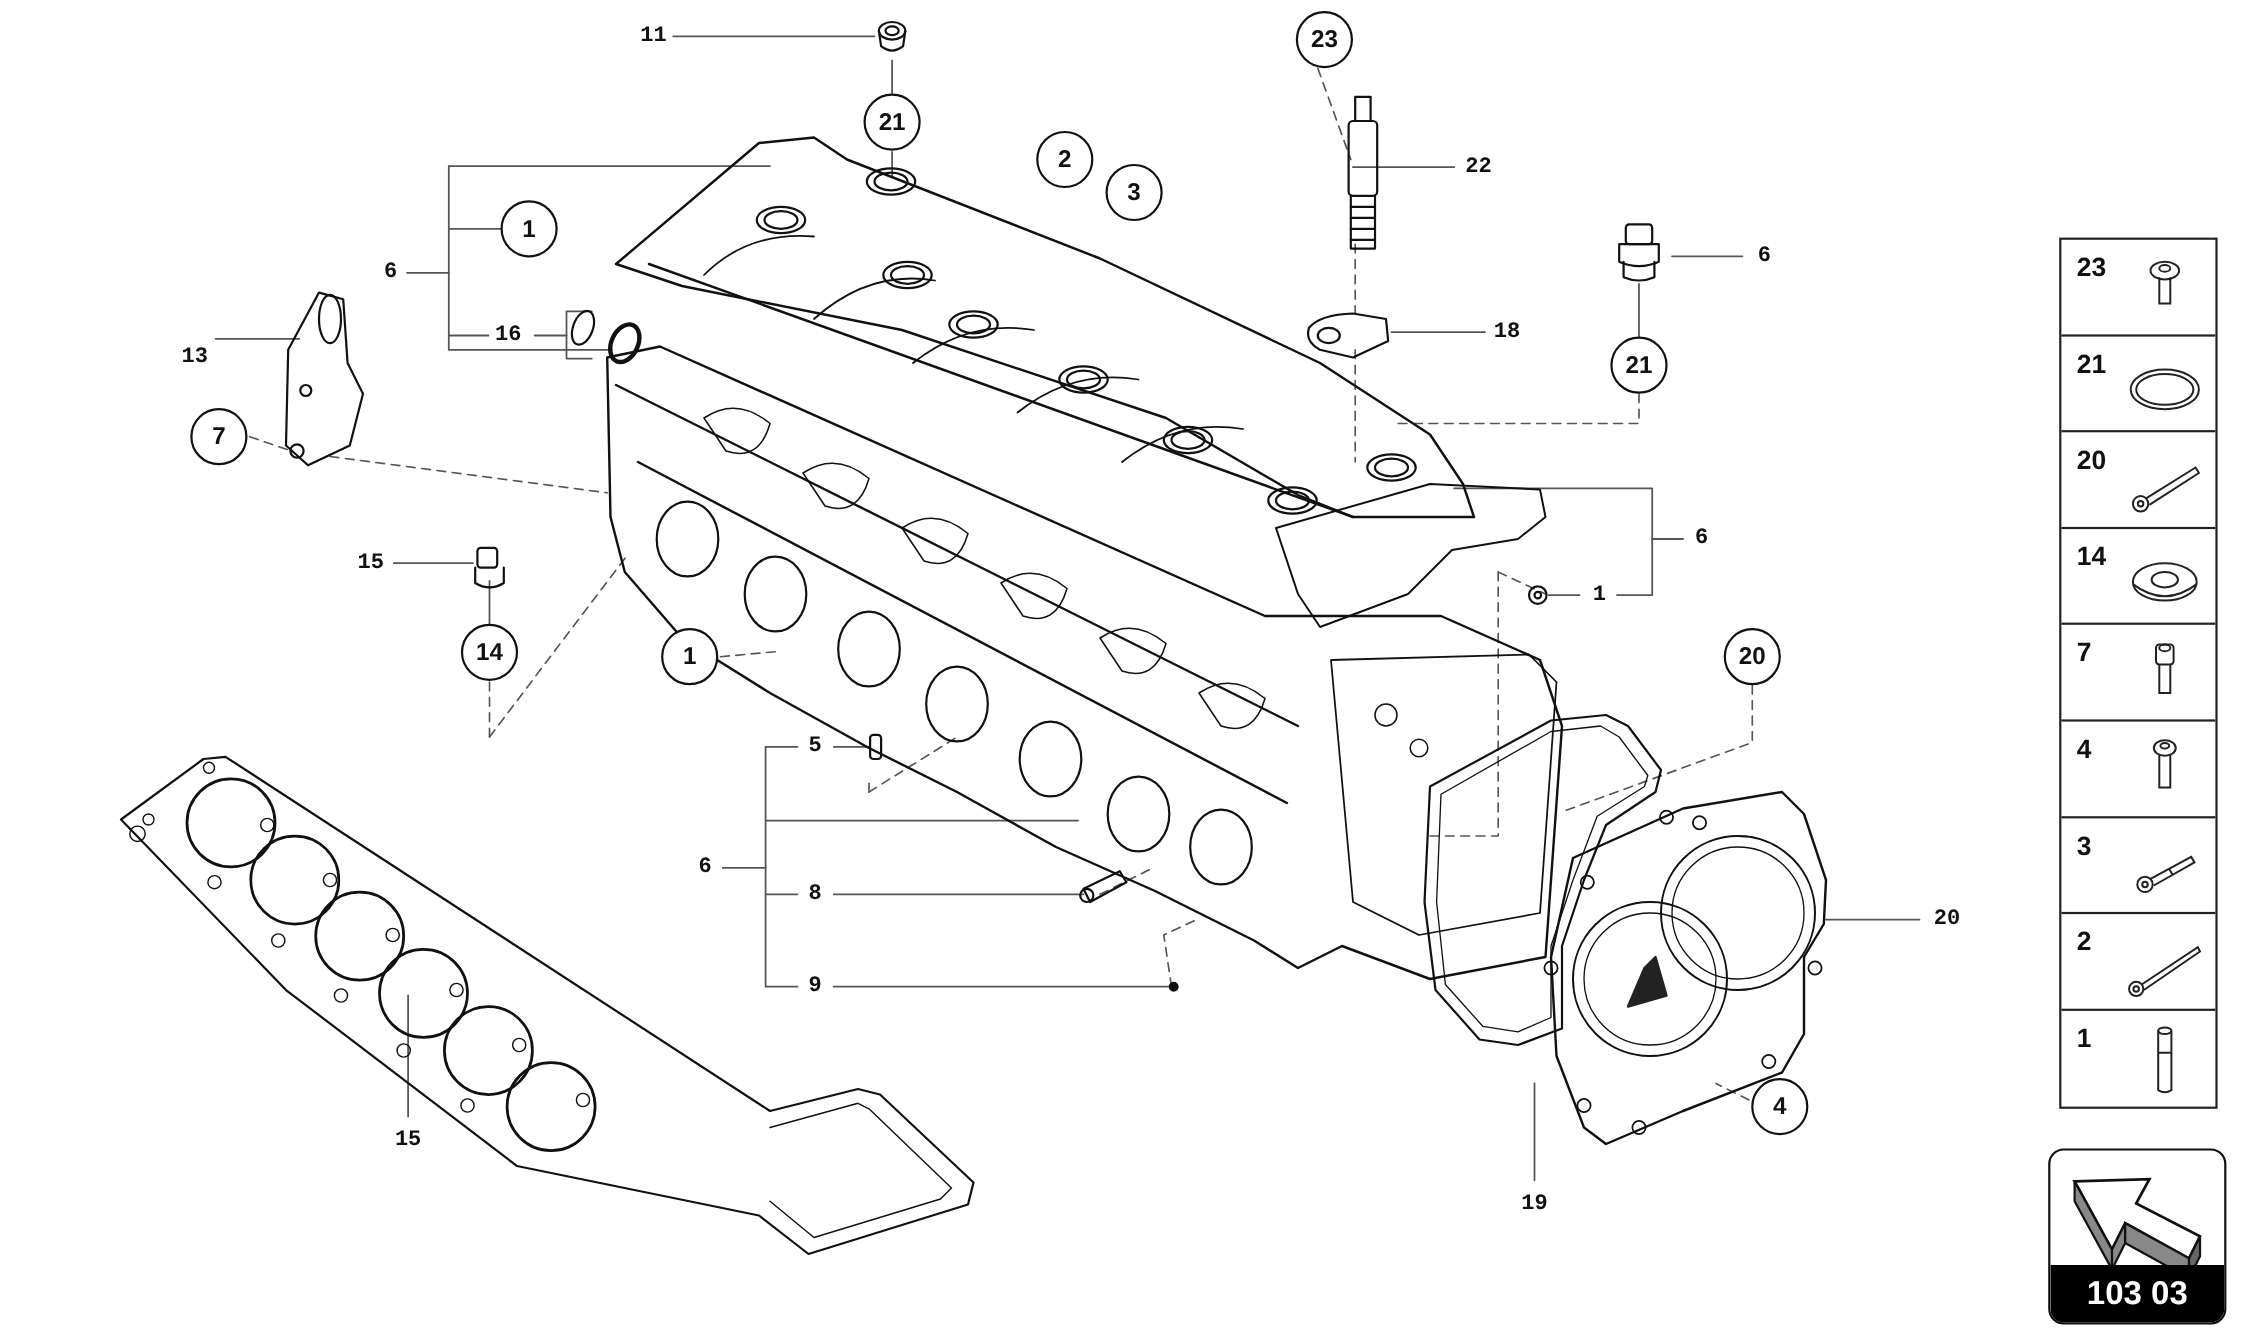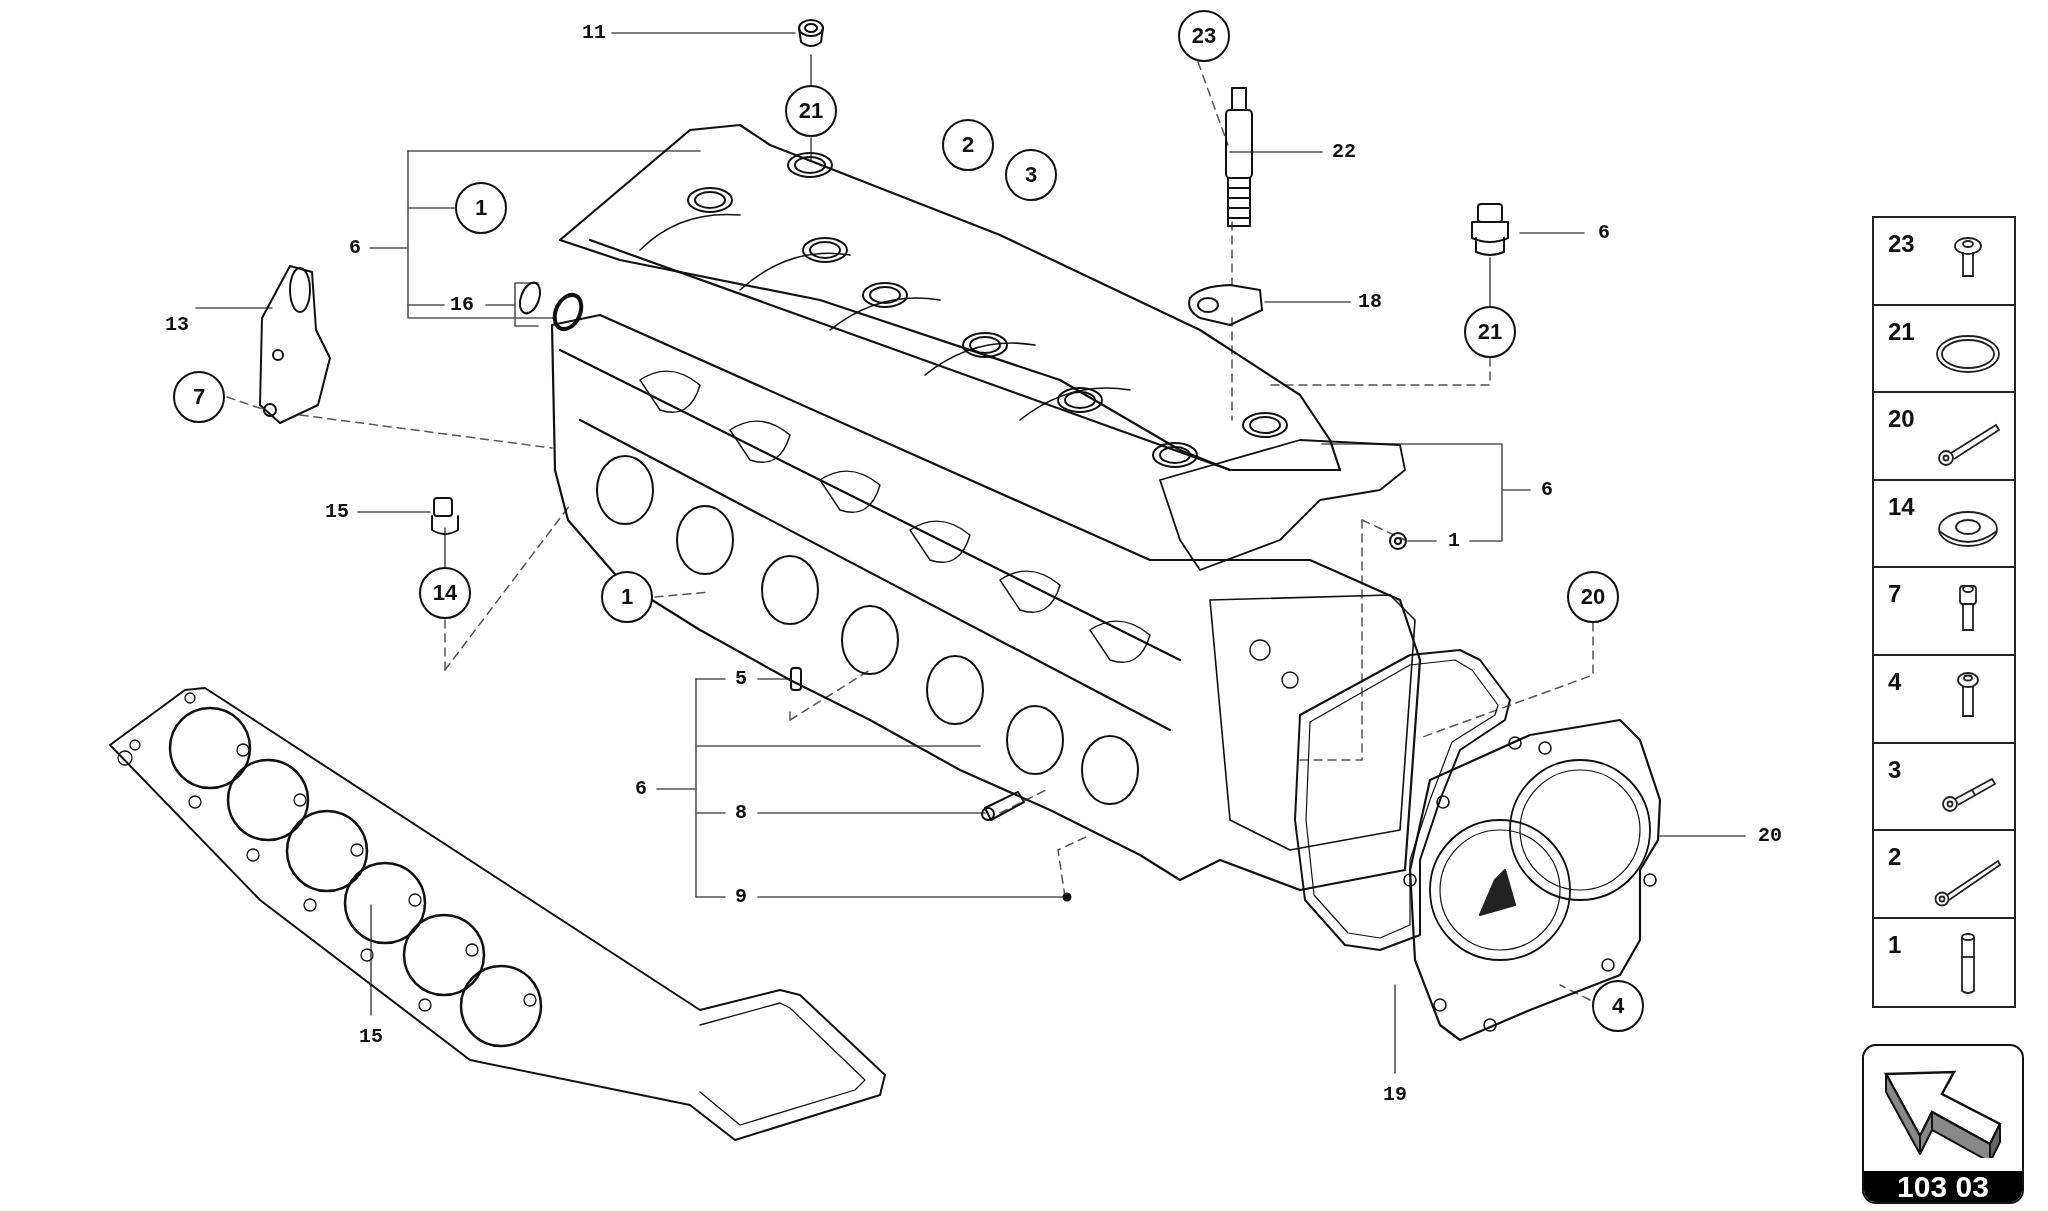--- a/index.html
+++ b/index.html
@@ -18,21 +18,21 @@
             background: #fff; }
   .legend-row { position: relative; height: 87.6px; border-bottom: 2px solid #222; box-sizing: border-box; cursor: pointer; }
   .legend-row:last-child { border-bottom: none; }
   .legend-num { position: absolute; left: 14px; top: 12px; font-weight: bold; font-size: 24px; }
   .legend-icon { position: absolute; left: 58px; top: 10px; width: 72px; height: 70px; }
   
   #page-badge { position: absolute; left: 1862px; top: 1044px; width: 162px; height: 160px;
                 border: 2.5px solid #111; border-radius: 14px; overflow: hidden; background: #fff;
                 box-sizing: border-box; cursor: pointer; }
   #page-badge .arrow { position: absolute; left: 0; top: 0; width: 162px; height: 112px; }
-  #page-badge .code { position: absolute; left: 0; bottom: 0; width: 100%; height: 31px;
+  #page-badge .code { position: absolute; left: 0; bottom: 0; width: 100%; height: 52px;
                       background: #000; color: #fff; font-weight: bold; font-size: 30px;
                       display: flex; align-items: center; justify-content: center; }
 </style>
 </head>
 <body>
 
 <svg id="diagram" viewBox="0 0 2048 1211" xmlns="http://www.w3.org/2000/svg">
   <g fill="none" stroke="#111" stroke-width="2" stroke-linejoin="round" stroke-linecap="round">
 
     <g stroke="#555" stroke-width="1.6">

